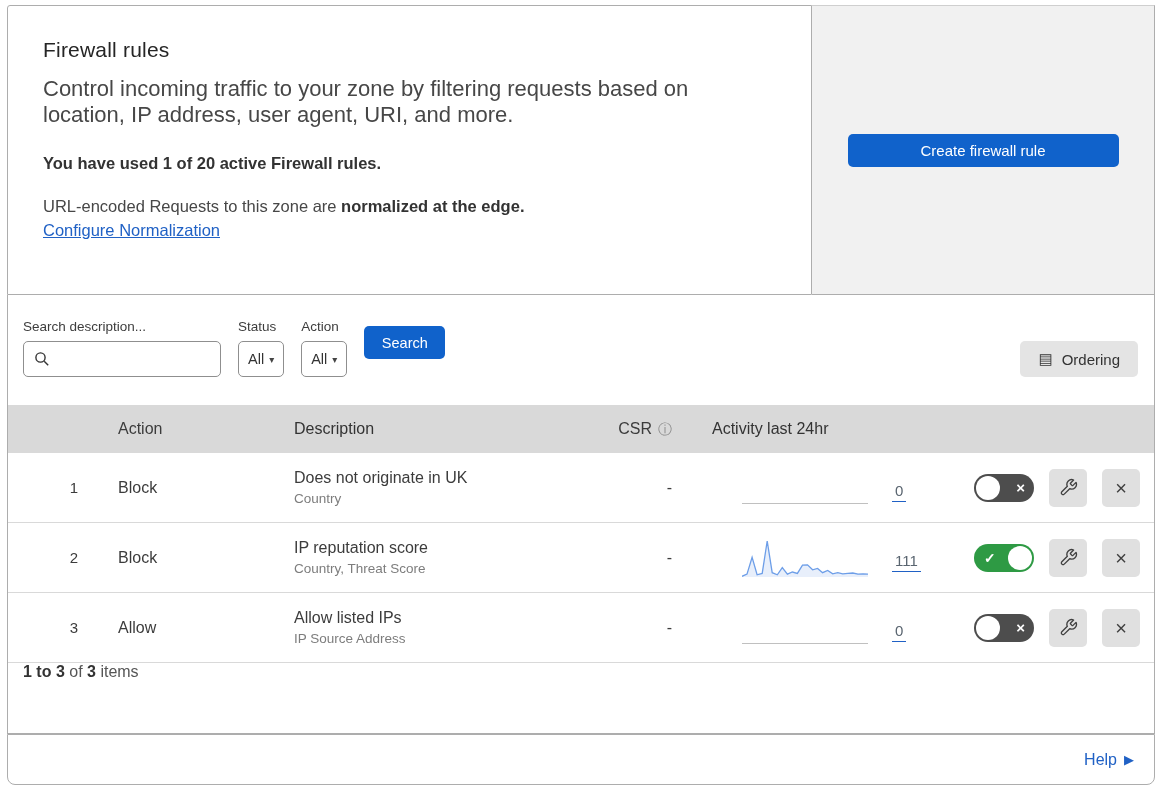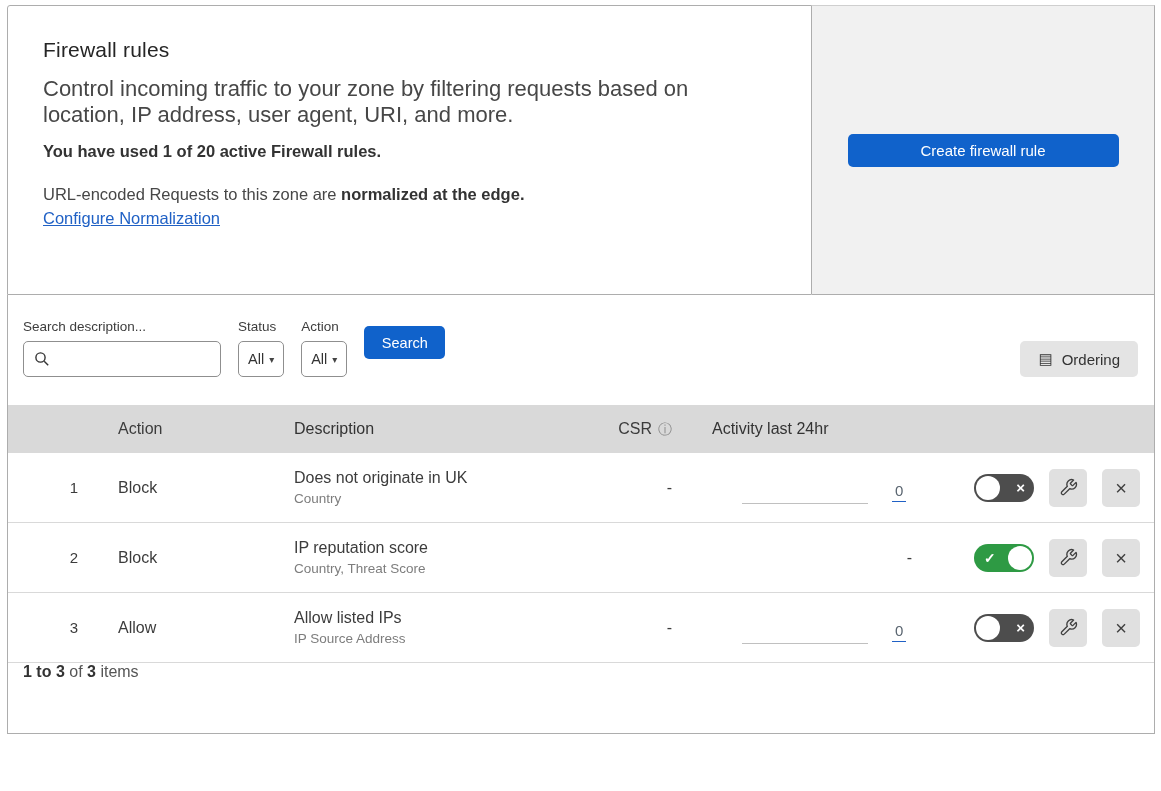--- a/index.html
+++ b/index.html
@@ -5,21 +5,21 @@
   * { box-sizing: border-box; margin: 0; padding: 0; }
   html,body { width:1161px; height:791px; background:#fff; font-family:"Liberation Sans", sans-serif; color:#333; overflow:hidden; }
   .page { position:relative; margin:5px 6px 0 7px; width:1148px; }
 
   
   .top { display:flex; height:290px; }
   .top-left { width:805px; background:#fff; border:1px solid #adadad; border-radius:3px 0 0 0; padding:32px 60px 0 35px; }
   .top-right { flex:1; background:var(--panel-gray,#f1f1f1); border-top:1px solid #cfcfcf; border-right:1px solid #adadad; border-bottom:1px solid #adadad; display:flex; flex-direction:column; justify-content:center; align-items:center; gap:6px; }
   .page-title { font-size:21px; color:#252525; letter-spacing:.2px; }
   .page-desc { margin-top:14px; font-size:22px; color:#474747; line-height:26px; max-width:715px; }
-  .usage-line { margin-top:14px; font-size:16.5px; font-weight:bold; color:#333; }
+  .usage-line { margin-top:26px; font-size:16.5px; font-weight:bold; color:#333; }
   .norm-line { margin-top:24px; font-size:16.5px; color:#474747; }
   .norm-line b { color:#333; }
   .cfg-link { display:inline-block; margin-top:5px; font-size:16.5px; color:var(--link-blue,#2061c5); text-decoration:underline; cursor:pointer; }
   .btn-primary { width:271px; height:33px; background:var(--primary-blue,#1062cb); color:#fff; border:none; border-radius:5px; font-size:15px; font-family:inherit; cursor:pointer; }
 
   
   .body-sec { border:1px solid #adadad; border-top:none; background:#fff; }
 
   
   .filters { display:flex; align-items:flex-end; padding:24px 16px 28px 15px; }
@@ -164,20 +164,27 @@
     </div>
 
     <div class="trow">
       <div class="col-num">2</div>
       <div class="col-action">Block</div>
       <div class="col-desc">
         <div class="title">IP reputation score</div>
         <div class="subtitle">Country, Threat Score</div>
       </div>
       <div class="col-csr">-</div>
+      <div class="col-activity">
+        <div class="spark"><svg width="126" height="44" viewBox="0 0 126 44">
+              <path d="M0.0 40.3 L5.0 38.1 L10.1 21.2 L15.1 38.8 L20.2 37.4 L25.2 5.0 L30.2 36.7 L35.3 38.8 L40.3 31.6 L45.4 38.1 L50.4 36.0 L55.4 37.4 L60.5 29.1 L65.5 28.8 L70.6 33.8 L75.6 32.4 L80.6 36.7 L85.7 34.5 L90.7 37.8 L95.8 36.7 L100.8 37.8 L105.8 37.4 L110.9 37.0 L115.9 38.1 L121.0 37.8 L126.0 38.1 L126 41 L0 41 Z" fill="rgba(109,158,232,0.16)"></path>
+              <path d="M0.0 40.3 L5.0 38.1 L10.1 21.2 L15.1 38.8 L20.2 37.4 L25.2 5.0 L30.2 36.7 L35.3 38.8 L40.3 31.6 L45.4 38.1 L50.4 36.0 L55.4 37.4 L60.5 29.1 L65.5 28.8 L70.6 33.8 L75.6 32.4 L80.6 36.7 L85.7 34.5 L90.7 37.8 L95.8 36.7 L100.8 37.8 L105.8 37.4 L110.9 37.0 L115.9 38.1 L121.0 37.8 L126.0 38.1" fill="none" stroke="#6d9ee8" stroke-width="1.3"></path>
+            </svg></div>
+        <a class="count-link">111</a>
+      </div>
       <div class="col-controls">
         <div class="toggle on">
             <span class="tglyph">✓</span>
             <span class="knob"></span>
           </div>
         <button class="iconbtn">
             <span style="display:flex;">
               <svg width="19" height="19" viewBox="0 0 24 24" fill="none" stroke="#3f3f3f" stroke-width="1.7" stroke-linecap="round" stroke-linejoin="round">
                 <path d="M14.7 6.3a1 1 0 0 0 0 1.4l1.6 1.6a1 1 0 0 0 1.4 0l3.77-3.77a6 6 0 0 1-7.94 7.94l-6.91 6.91a2.12 2.12 0 0 1-3-3l6.91-6.91a6 6 0 0 1 7.94-7.94l-3.76 3.76z"></path>
               </svg>
@@ -219,14 +226,20 @@
             <span class="xglyph">×</span>
           </button>
       </div>
     </div>
 
     <div class="items-footer">
       <span><b>1 to 3</b><span> of </span><b>3</b><span> items</span></span>
     </div>
   </div>
 
+  <div class="help-bar">
+    <a class="help-link">
+      <span>Help</span>
+      <span class="arrow">▶</span>
+    </a>
+  </div>
 
 </div>
 
 </body></html>

